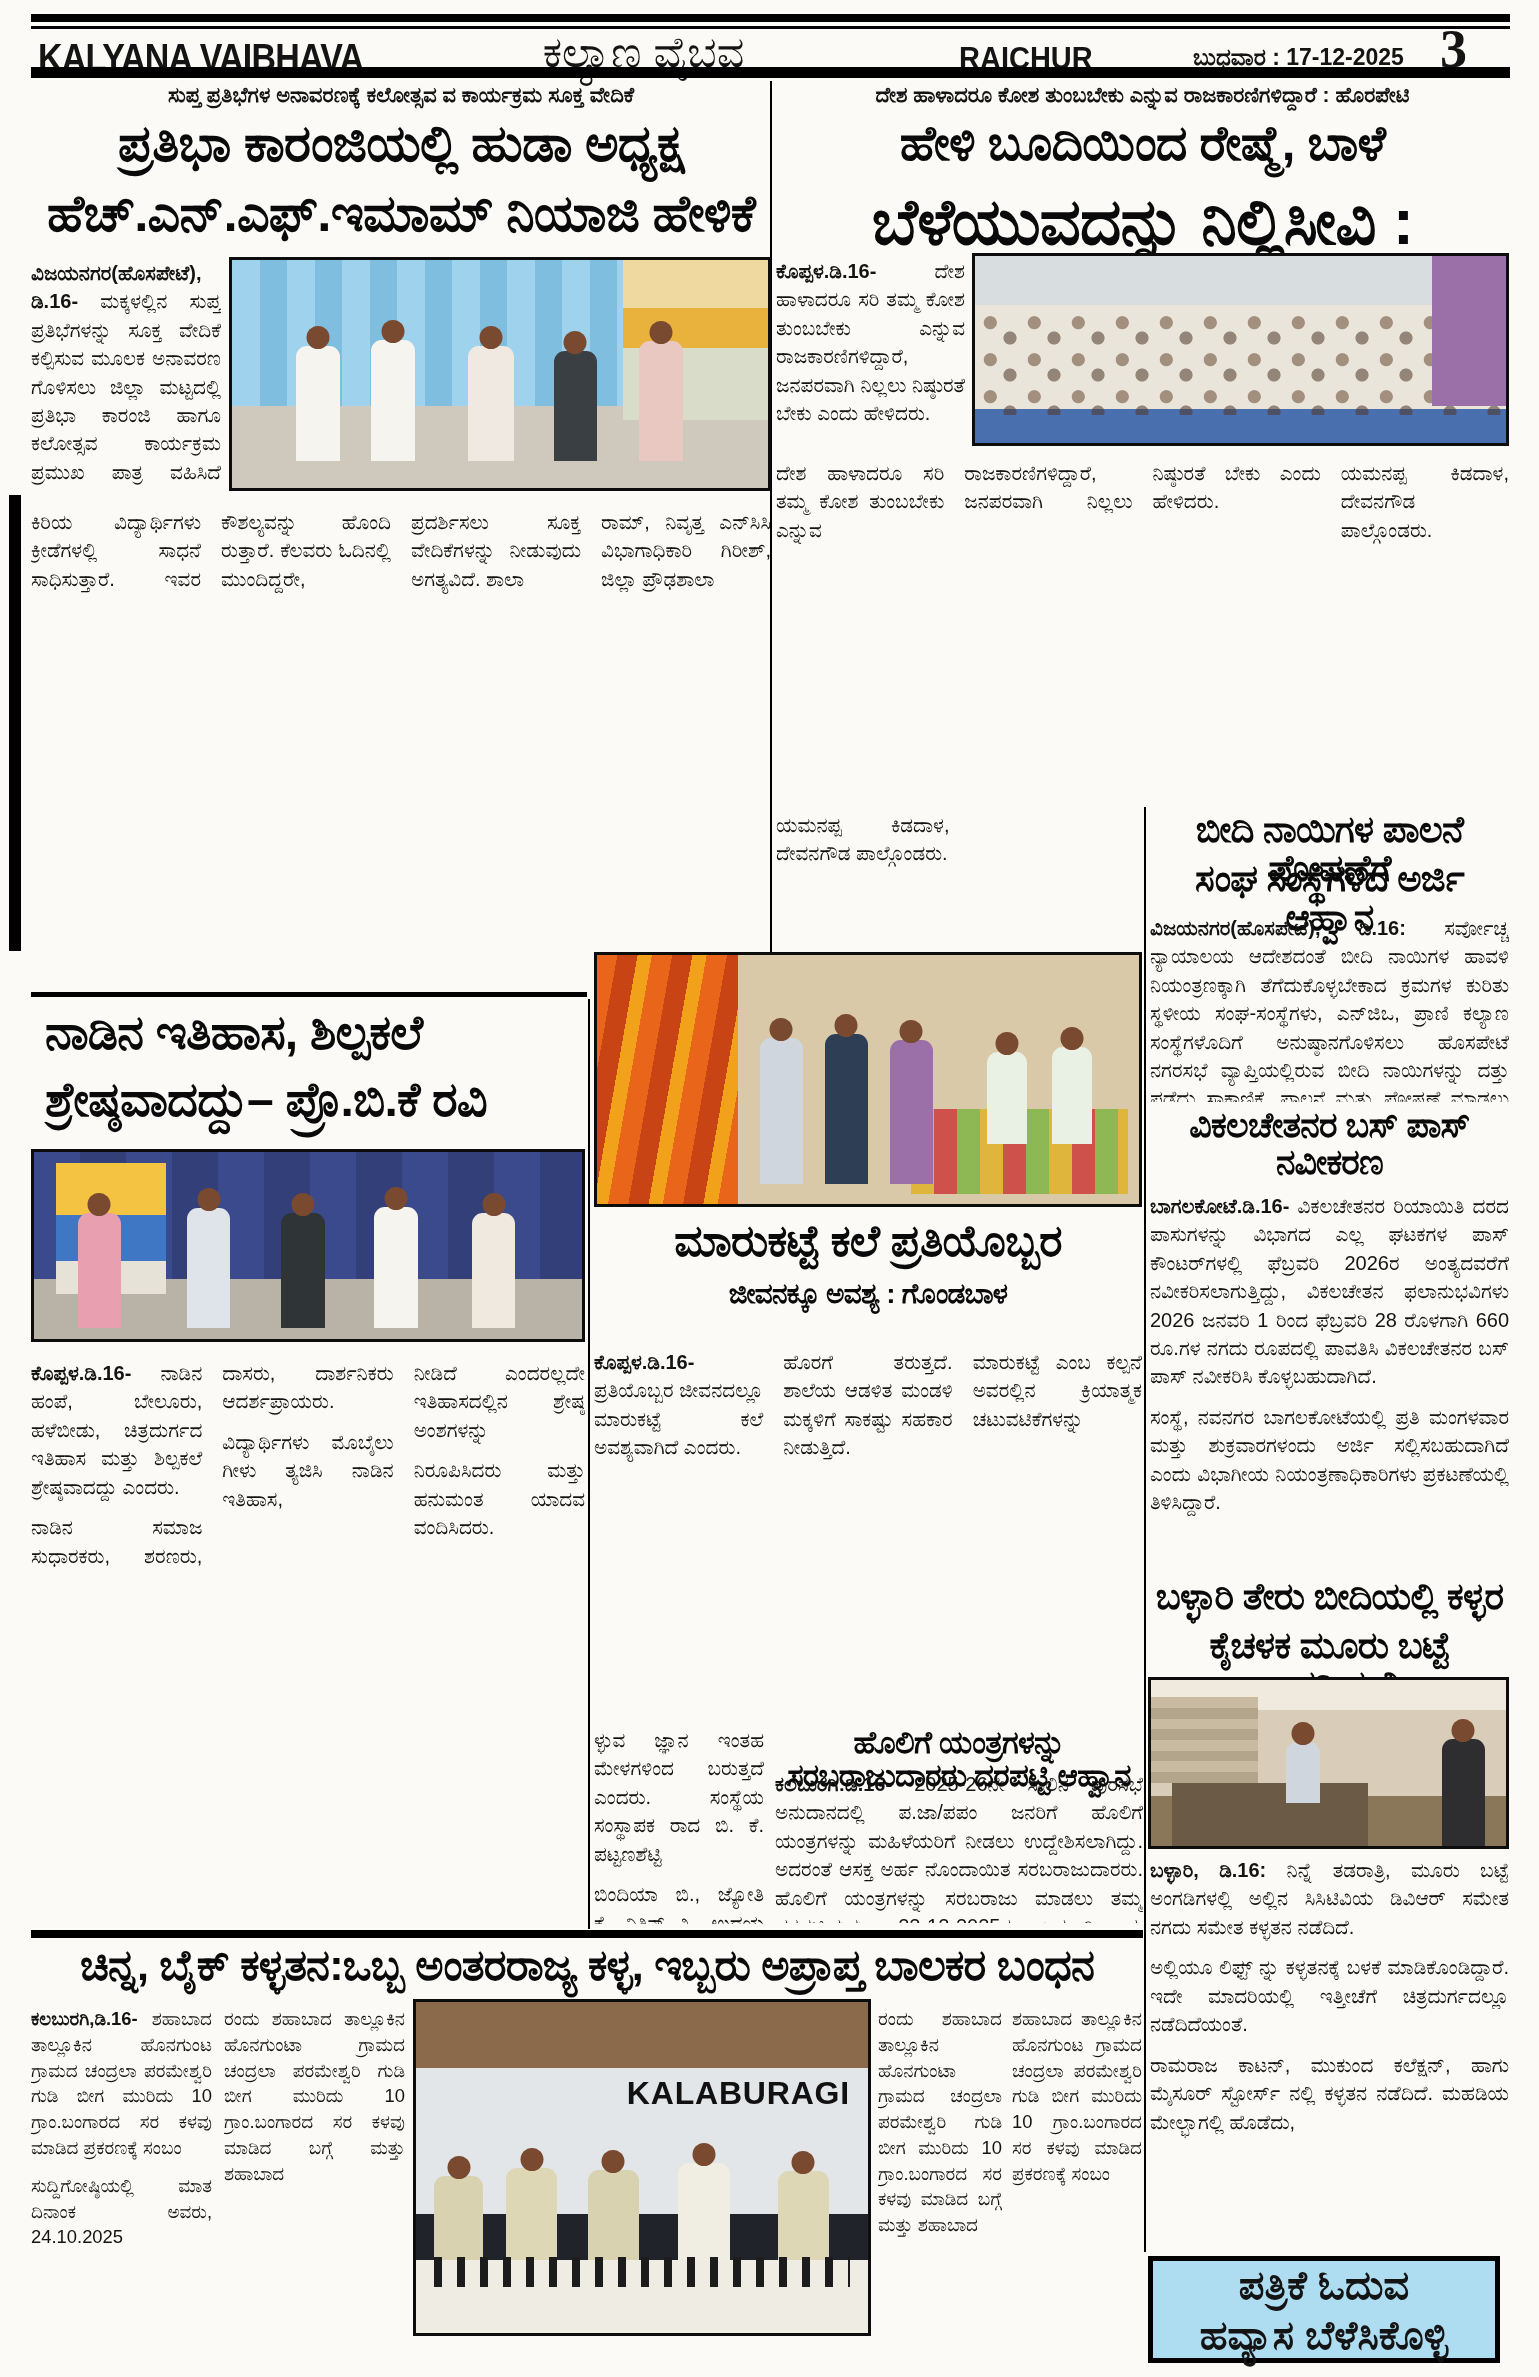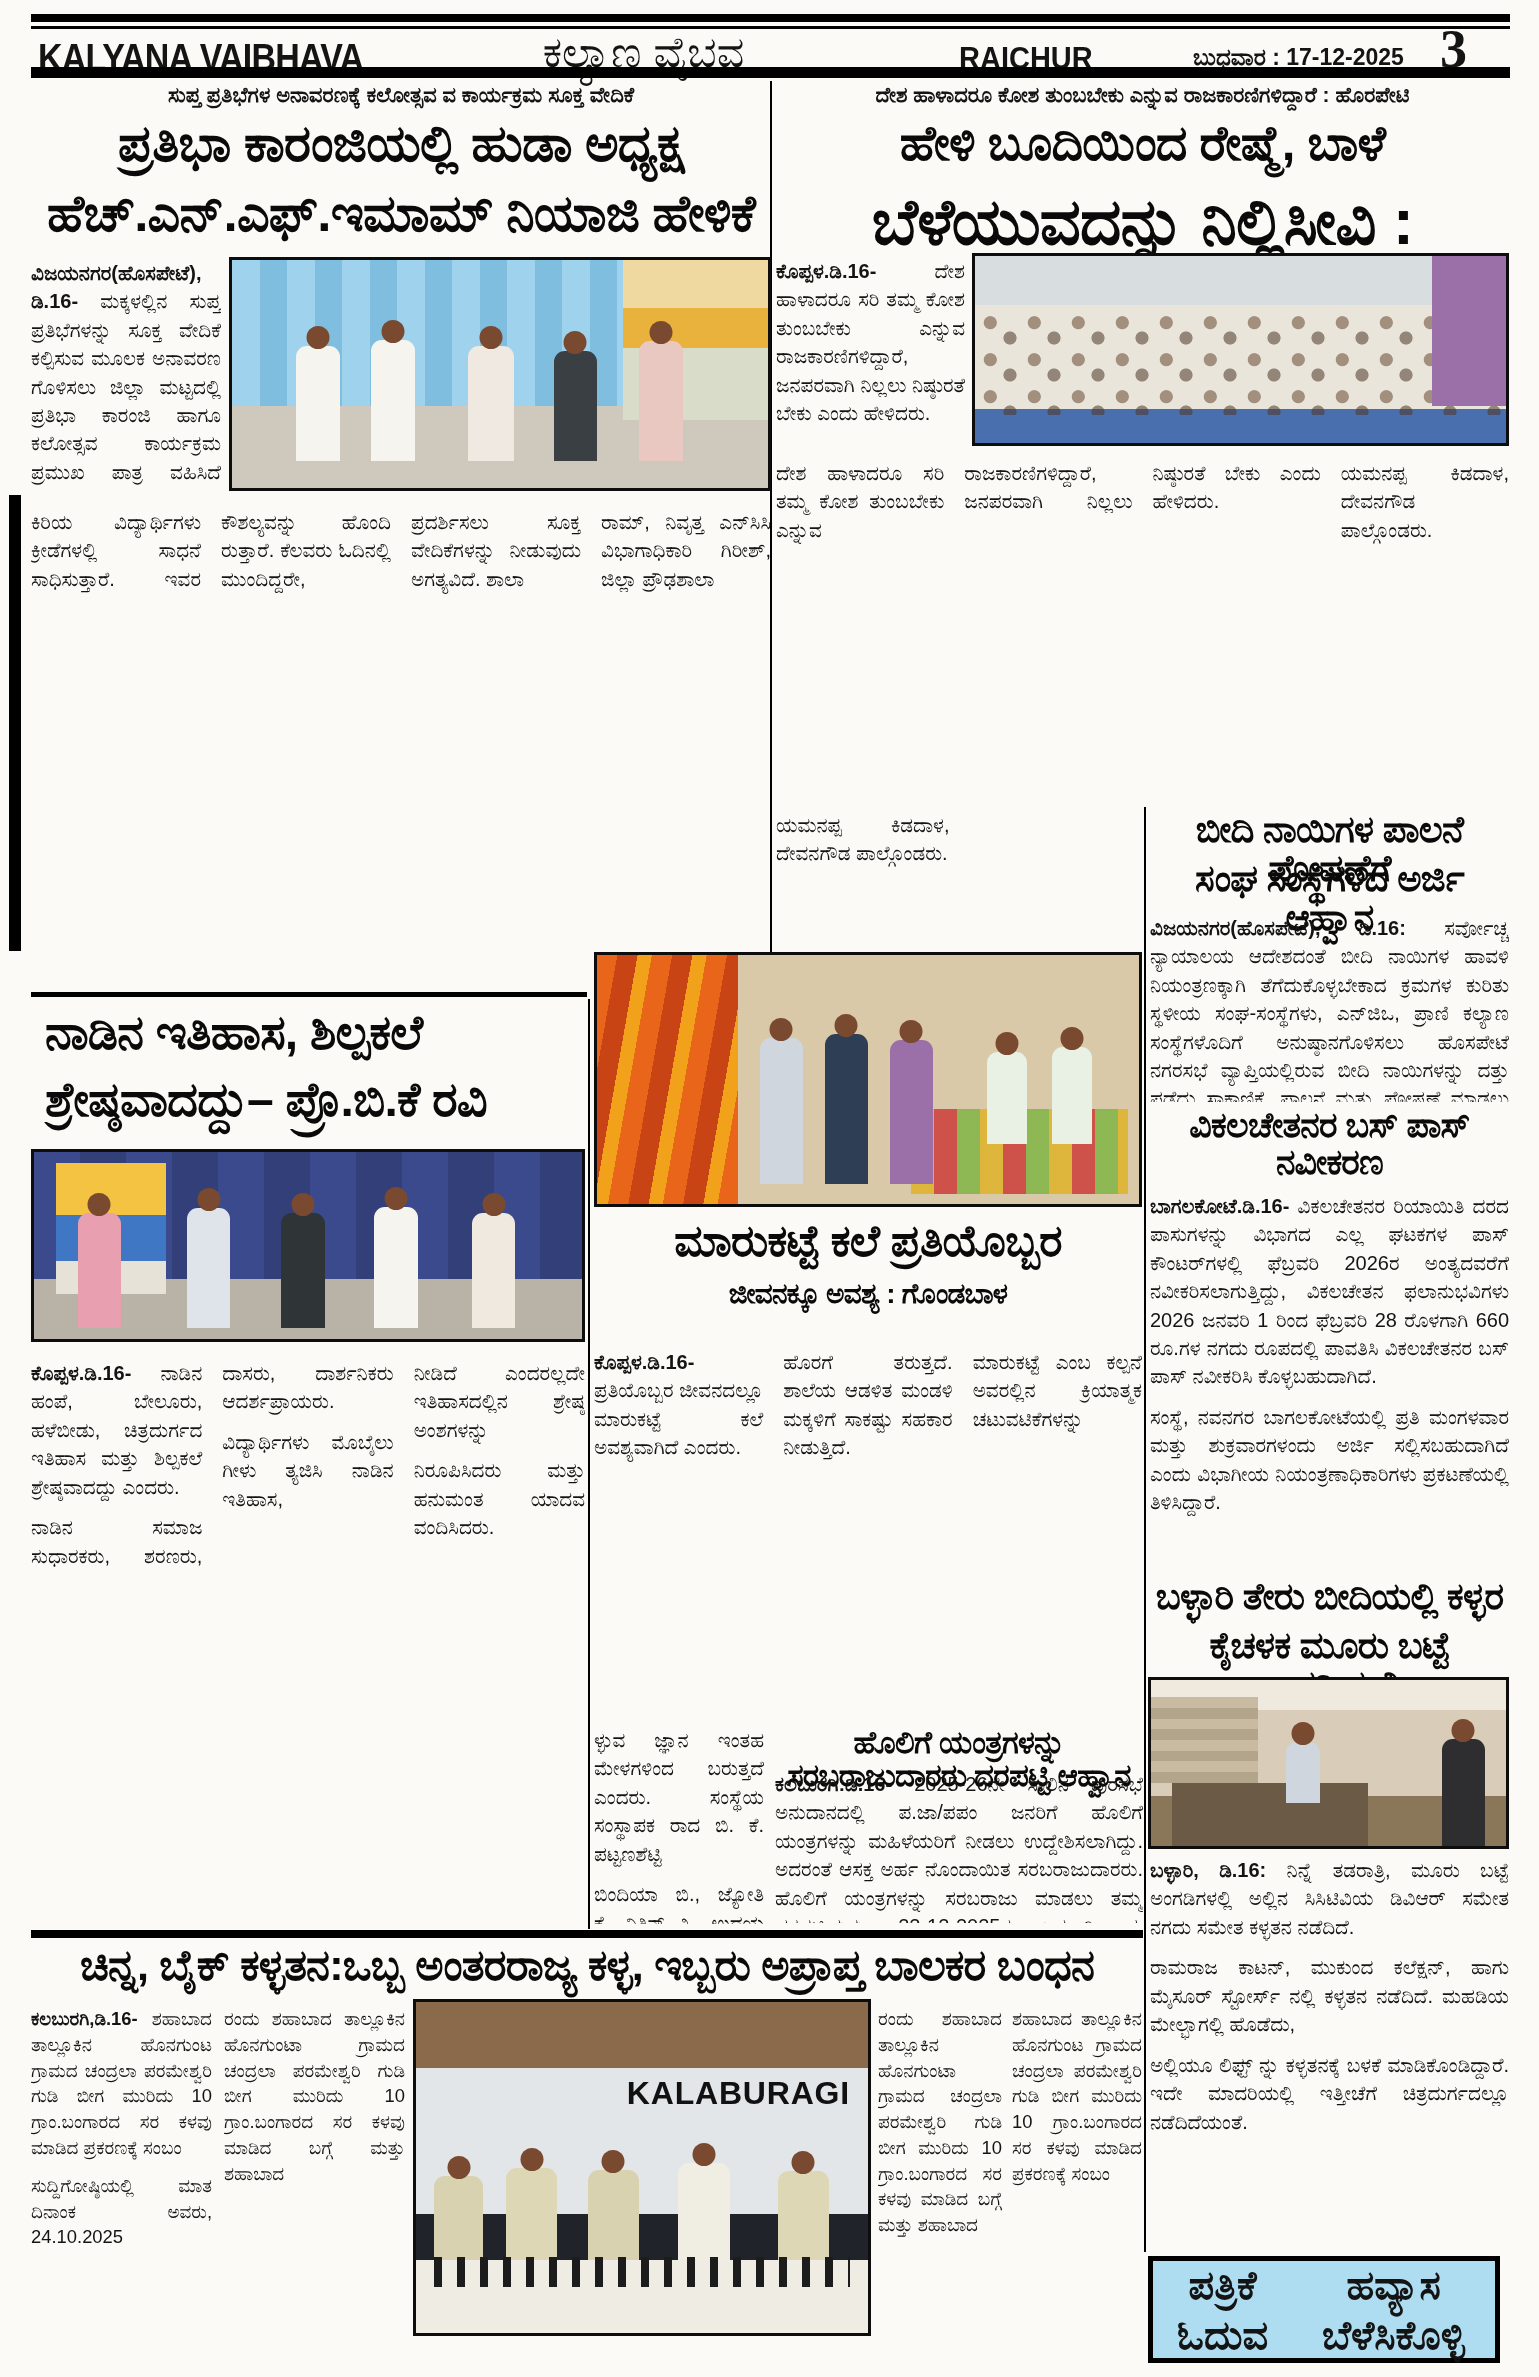--- a/index.html
+++ b/index.html
@@ -15,21 +15,21 @@
   .dl{font-weight:bold}
   p{margin:0 0 12.3px 0}
   .c2{column-count:2;column-gap:20px}
   .c3{column-count:3;column-gap:20px}
   .c4{column-count:4;column-gap:20px}
   .photo{position:absolute;border:3.8px solid #0d0d0d;box-sizing:border-box;overflow:hidden}
   .fg{position:absolute;border-radius:10.7px 10.7px 0 0;background:#f5f4ee}
   .fg:before{content:"";position:absolute;top:-20px;left:50%;transform:translateX(-50%);
              width:23px;height:23px;border-radius:50%;background:#7a4a30}
   .notice{position:absolute;border:5.4px solid #000;box-sizing:border-box;
-          display:flex;align-items:center;justify-content:center;
+          display:flex;flex-direction:column;align-items:center;justify-content:center;
           font-weight:800;font-size:40px;line-height:1.25;text-align:center}
   .sign{position:absolute;font-weight:800;color:#111;letter-spacing:0.8px}
 </style>
 </head>
 <body>
 
 <div class="rule" style="left:31px;top:14px;width:1479px;height:7.7px"></div>
 <div class="rule" style="left:31px;top:26px;width:1479px;height:3.1px"></div>
 
 <div class="abs" style="left:38px;top:35px;font-size:34px;font-weight:800;letter-spacing:-0.8px;transform:scaleY(1.15);transform-origin:top left">KALYANA VAIBHAVA</div>
@@ -117,22 +117,22 @@
        linear-gradient(180deg,#efeadd 0 18%,#d9cdb9 18% 70%,#8a7659 70% 100%)">
   <div class="abs" style="left:6%;bottom:0;width:55%;height:38%;background:#6b5a46"></div>
   <div class="abs" style="left:0;top:10%;width:30%;height:52%;background:repeating-linear-gradient(180deg,#c9baa2 0 10.7px,#b3a48c 10.7px 21.5px)"></div>
   <span class="fg" style="right:6%;bottom:0;width:43px;height:107px;background:#2e2e30"></span>
   <span class="fg" style="left:38%;bottom:26%;width:34px;height:61px;background:#cfd6dd"></span>
 </div>
 
 <div class="abs body-txt" style="left:1150px;top:1856px;width:359px;height:393px;overflow:hidden">
   <p><span class="dl">ಬಳ್ಳಾರಿ, ಡಿ.16:</span>
      <span>ನಿನ್ನೆ ತಡರಾತ್ರಿ, ಮೂರು ಬಟ್ಟೆ ಅಂಗಡಿಗಳಲ್ಲಿ ಅಲ್ಲಿನ ಸಿಸಿಟಿವಿಯ ಡಿವಿಆರ್ ಸಮೇತ ನಗದು ಸಮೇತ ಕಳ್ಳತನ ನಡೆದಿದೆ.</span></p>
+  <p>ಅಲ್ಲಿಯೂ ಲಿಫ್ಟ್ ನ್ನು ಕಳ್ಳತನಕ್ಕೆ ಬಳಕೆ ಮಾಡಿಕೊಂಡಿದ್ದಾರೆ. ಇದೇ ಮಾದರಿಯಲ್ಲಿ ಇತ್ತೀಚೆಗೆ ಚಿತ್ರದುರ್ಗದಲ್ಲೂ ನಡೆದಿದೆಯಂತೆ.</p>
   <p>ರಾಮರಾಜ ಕಾಟನ್, ಮುಕುಂದ ಕಲೆಕ್ಷನ್, ಹಾಗು ಮೈಸೂರ್ ಸ್ಟೋರ್ಸ್ ನಲ್ಲಿ ಕಳ್ಳತನ ನಡೆದಿದೆ. ಮಹಡಿಯ ಮೇಲ್ಭಾಗಲ್ಲಿ ಹೊಡೆದು,</p>
-  <p>ಅಲ್ಲಿಯೂ ಲಿಫ್ಟ್ ನ್ನು ಕಳ್ಳತನಕ್ಕೆ ಬಳಕೆ ಮಾಡಿಕೊಂಡಿದ್ದಾರೆ. ಇದೇ ಮಾದರಿಯಲ್ಲಿ ಇತ್ತೀಚೆಗೆ ಚಿತ್ರದುರ್ಗದಲ್ಲೂ ನಡೆದಿದೆಯಂತೆ.</p>
 </div>
 
 <div class="notice" style="left:1148px;top:2256px;width:352px;height:107px;background:#aedcf0">
   <span>ಪತ್ರಿಕೆ ಓದುವ</span>
   <span>ಹವ್ಯಾಸ ಬೆಳೆಸಿಕೊಳ್ಳಿ</span>
 </div>
 
 <div class="abs hl hl-left" style="left:31px;top:1008px;width:556px;font-size:48px;text-align:left;padding-left:14px;box-sizing:border-box">ನಾಡಿನ ಇತಿಹಾಸ, ಶಿಲ್ಪಕಲೆ</div>
 <div class="abs hl hl-left" style="left:31px;top:1075px;width:556px;font-size:48px;text-align:left;padding-left:14px;box-sizing:border-box">ಶ್ರೇಷ್ಠವಾದದ್ದು– ಪ್ರೊ.ಬಿ.ಕೆ ರವಿ</div>
 

